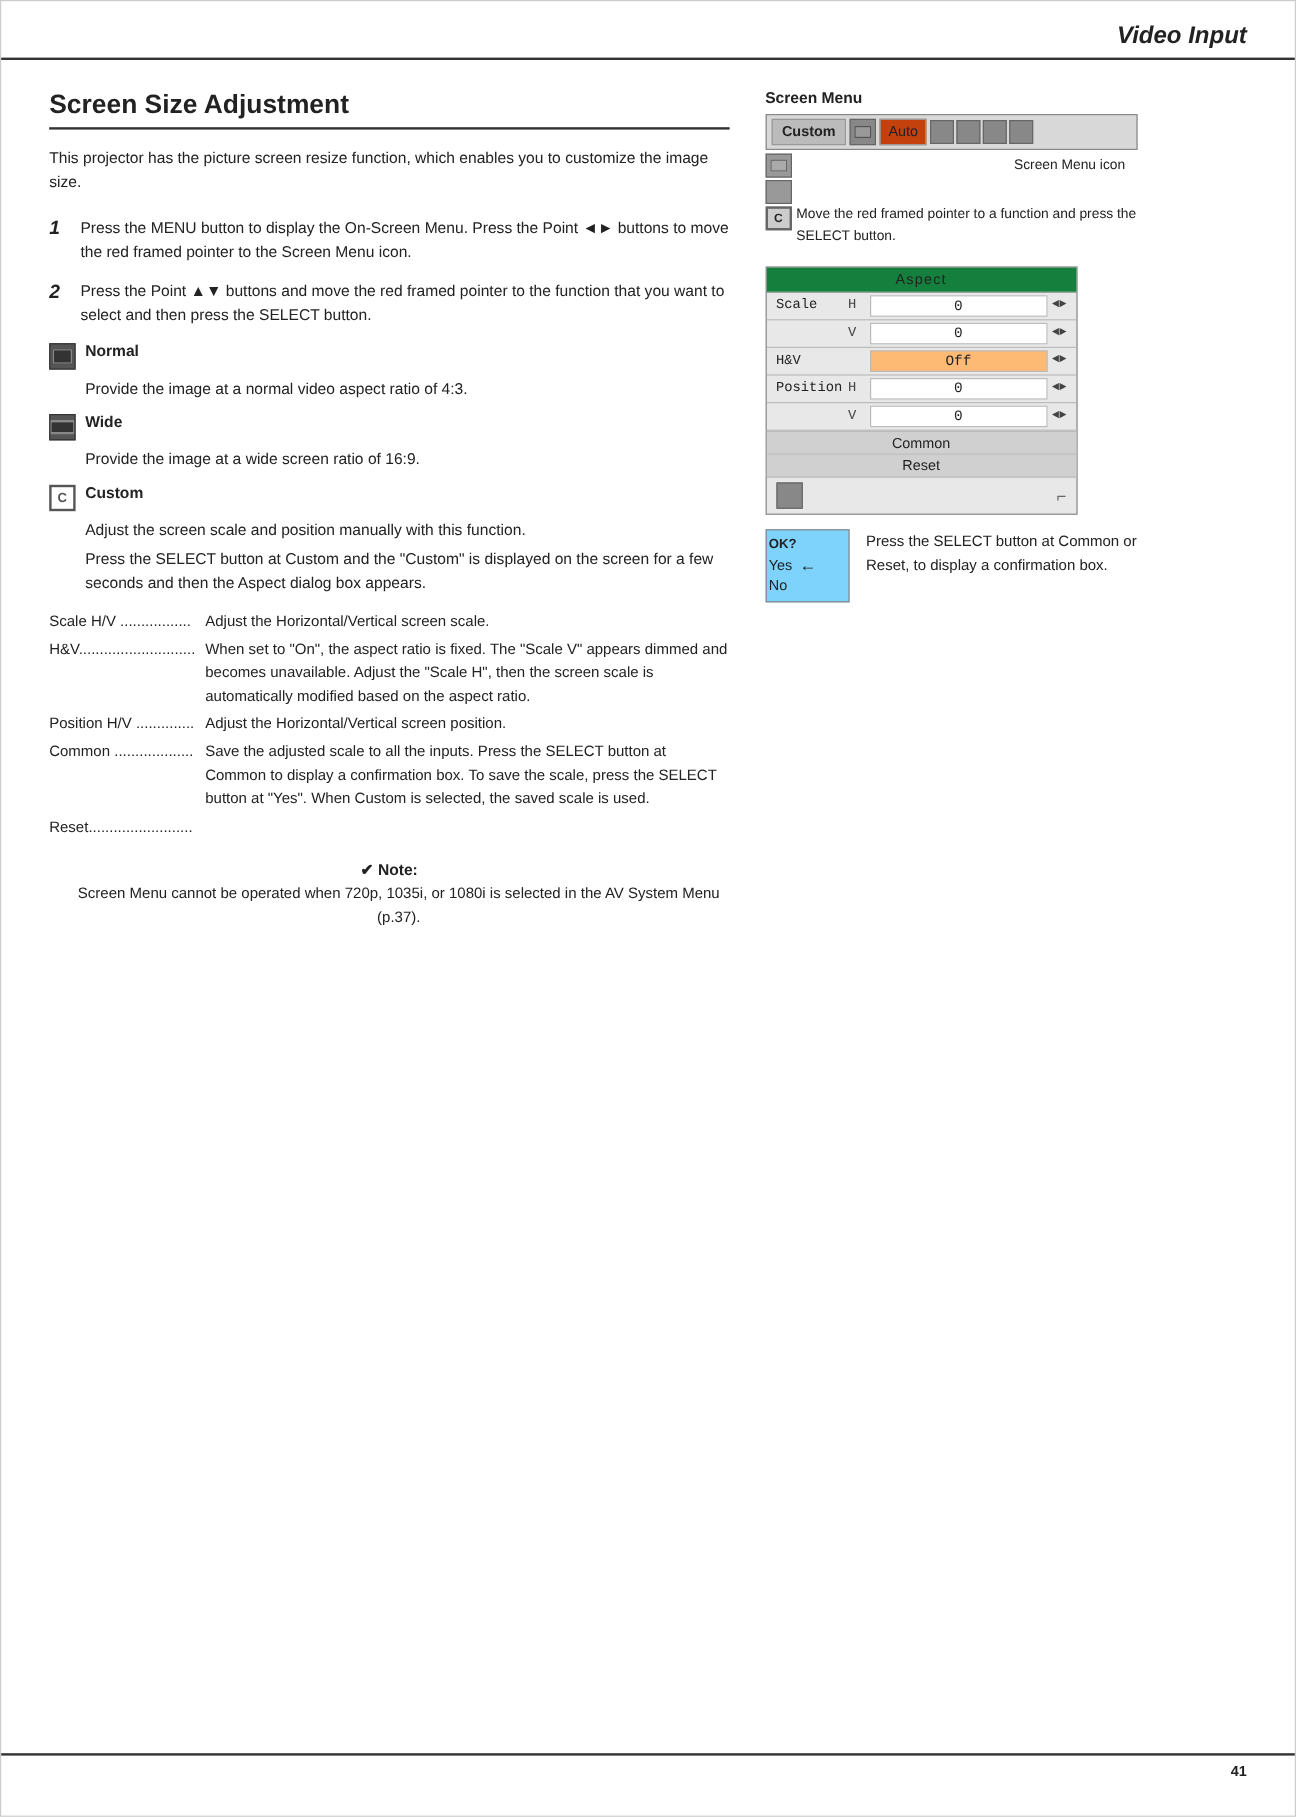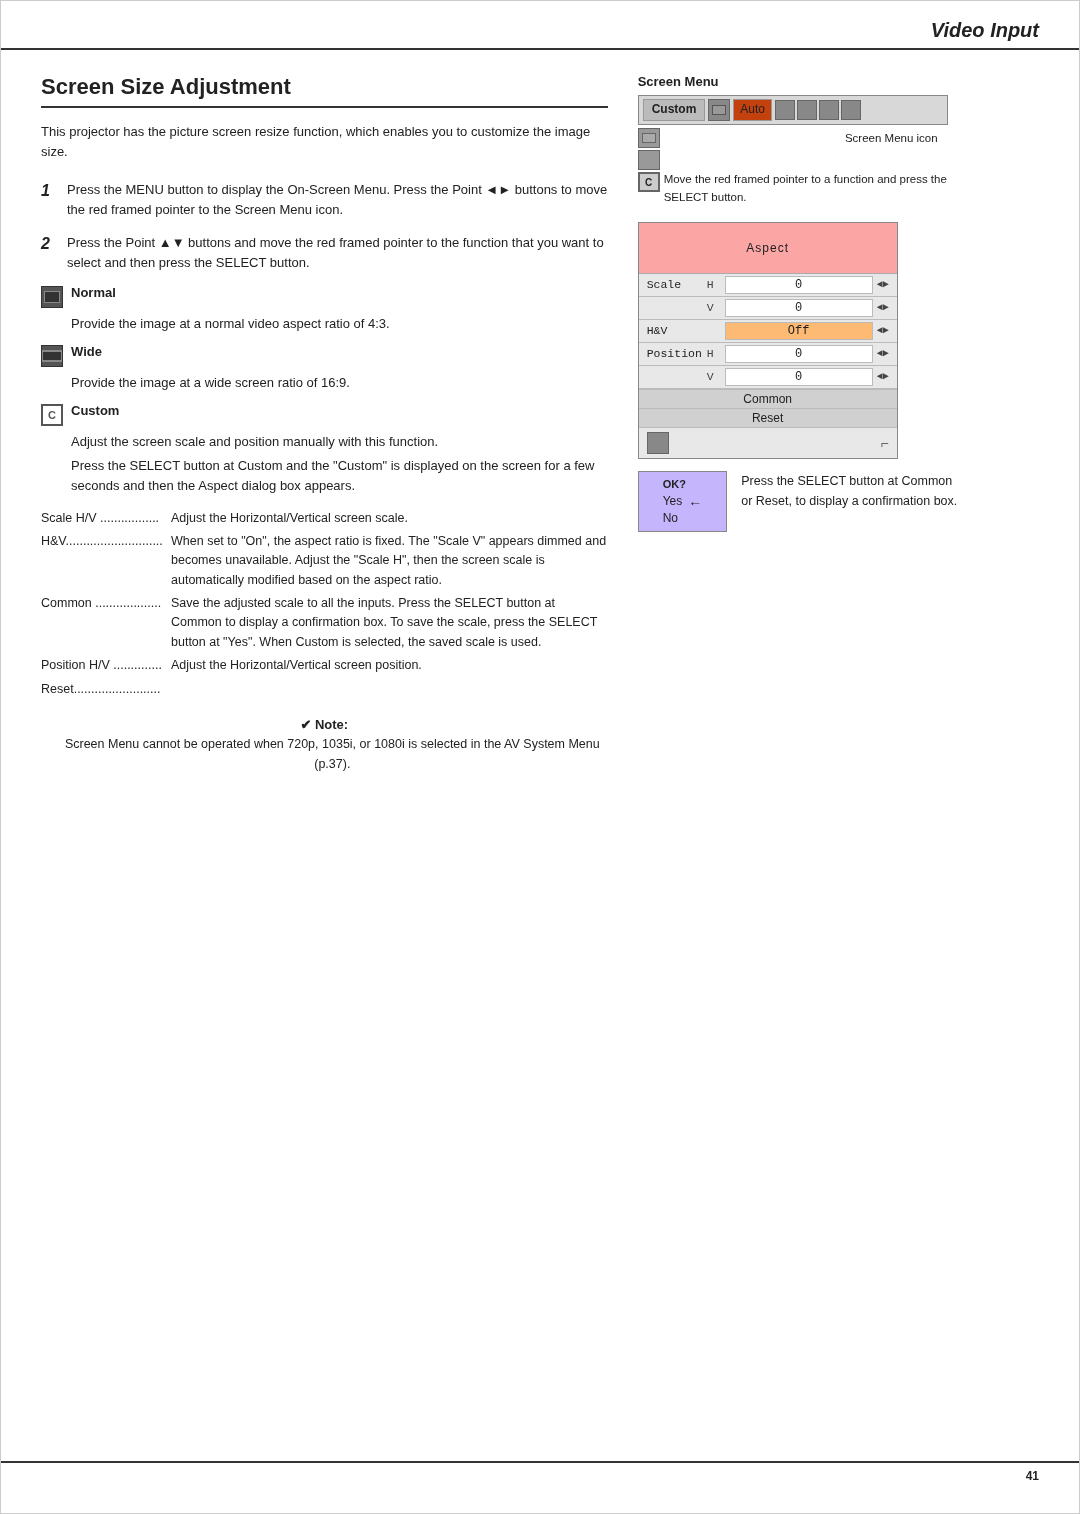--- a/index.html
+++ b/index.html
@@ -158,23 +158,23 @@
     .aspect-box {
       border: 1.5px solid #888;
       background: #e8e8e8;
       width: 260px;
       margin-top: 18px;
       margin-bottom: 12px;
       font-size: 12px;
     }
     .aspect-title-row {
       text-align: center;
-      background: #fca5a5;
+      background: #15803d;
       border-bottom: 1px solid #aaa;
-      padding: 18px 0;
+      padding: 3px 0;
       font-size: 12px;
       font-weight: normal;
       letter-spacing: 1px;
     }
     .aspect-row {
       display: flex;
       align-items: center;
       border-bottom: 1px solid #bbb;
       padding: 2px 8px;
       font-family: Liberation Mono, monospace;
@@ -241,22 +241,22 @@
 
     
     .confirm-area {
       display: flex;
       align-items: flex-start;
       gap: 14px;
       margin-top: 10px;
     }
     .confirm-box {
       border: 1.5px solid #888;
-      background: #c4b5fd;
-      padding: 6px 24px;
+      background: #7dd3fc;
+      padding: 6px 2px;
       font-size: 12px;
       min-width: 70px;
     }
     .confirm-box-title {
       font-weight: bold;
       font-size: 11px;
       margin-bottom: 3px;
     }
     .confirm-yes {
       display: flex;
@@ -359,27 +359,27 @@
           <span class="def-term">Scale H/V .................</span>
           <span class="def-desc">Adjust the Horizontal/Vertical screen scale.</span>
         </div>
 
         <div class="def-row" style="margin-top:4px;">
           <span class="def-term">H&amp;V............................</span>
           <span class="def-desc">When set to "On", the aspect ratio is fixed. The "Scale V" appears dimmed and becomes unavailable. Adjust the "Scale H", then the screen scale is automatically modified based on the aspect ratio.</span>
         </div>
 
         <div class="def-row" style="margin-top:4px;">
+          <span class="def-term">Position H/V ..............</span>
+          <span class="def-desc">Adjust the Horizontal/Vertical screen position.</span>
+        </div>
+
+        <div class="def-row" style="margin-top:4px;">
           <span class="def-term">Common ...................</span>
           <span class="def-desc">Save the adjusted scale to all the inputs. Press the SELECT button at Common to display a confirmation box. To save the scale, press the SELECT button at "Yes". When Custom is selected, the saved scale is used.</span>
-        </div>
-
-        <div class="def-row" style="margin-top:4px;">
-          <span class="def-term">Position H/V ..............</span>
-          <span class="def-desc">Adjust the Horizontal/Vertical screen position.</span>
         </div>
 
         <div class="def-row" style="margin-top:4px;">
           <span class="def-term">Reset.........................</span>
         </div>
       </div>
 
       <div class="note-box">
         <span class="note-label">✔ Note:</span>
         <br>

